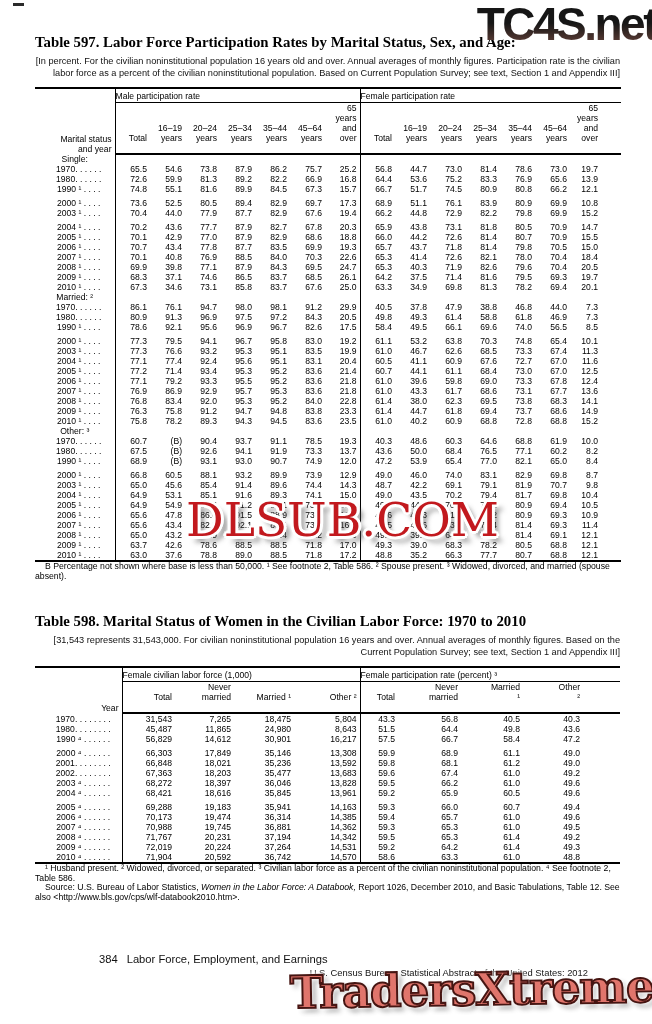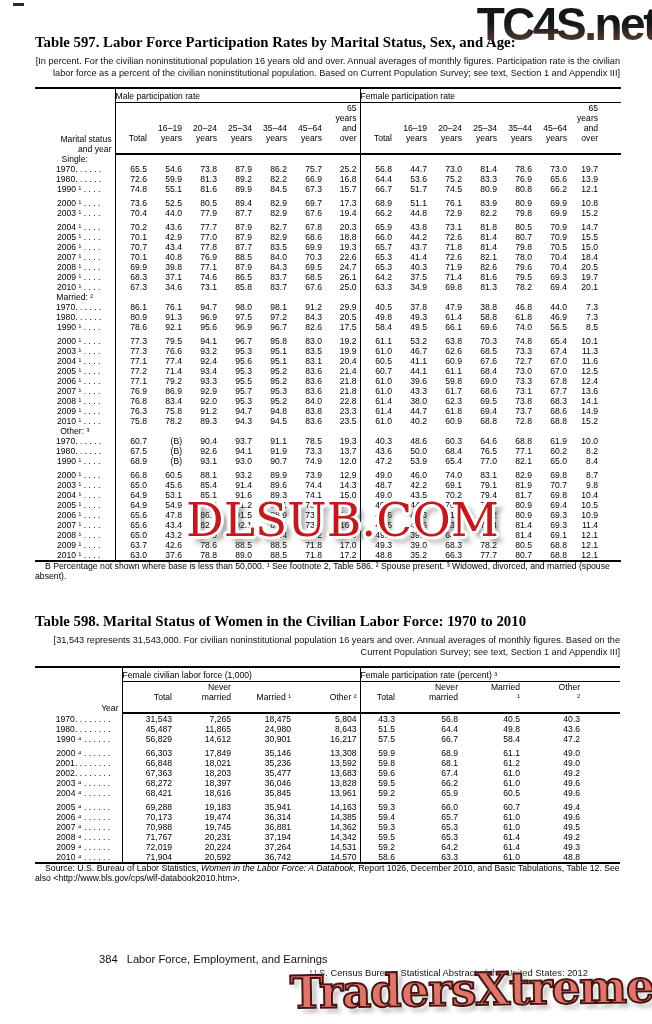--- a/index.html
+++ b/index.html
@@ -1011,20 +1011,21 @@
           <td class="num c3">14,570</td>
           <td class="num c4">58.6</td>
           <td class="num c5">63.3</td>
           <td class="num c6">61.0</td>
           <td class="num c7">48.8</td>
         </tr>
       </tbody>
   </table>
 
   <div class="footnotes">
+    <p>¹ Husband present. ² Widowed, divorced, or separated. ³ Civilian labor force as a percent of the civilian noninstitutional population. ⁴ See footnote 2, Table 586.</p>
     <p><span>Source: U.S. Bureau of Labor Statistics, </span><i>Women in the Labor Force: A Databook,</i><span> Report 1026, December 2010, and Basic Tabulations, Table 12. See also &lt;http://www.bls.gov/cps/wlf-databook2010.htm&gt;.</span></p>
   </div>
 
 </div>
 
 <div class="footer-left">
   <span class="pgno">384</span><span>Labor Force, Employment, and Earnings</span>
 </div>
 <div class="footer-right">U.S. Census Bureau, Statistical Abstract of the United States: 2012</div>
 

